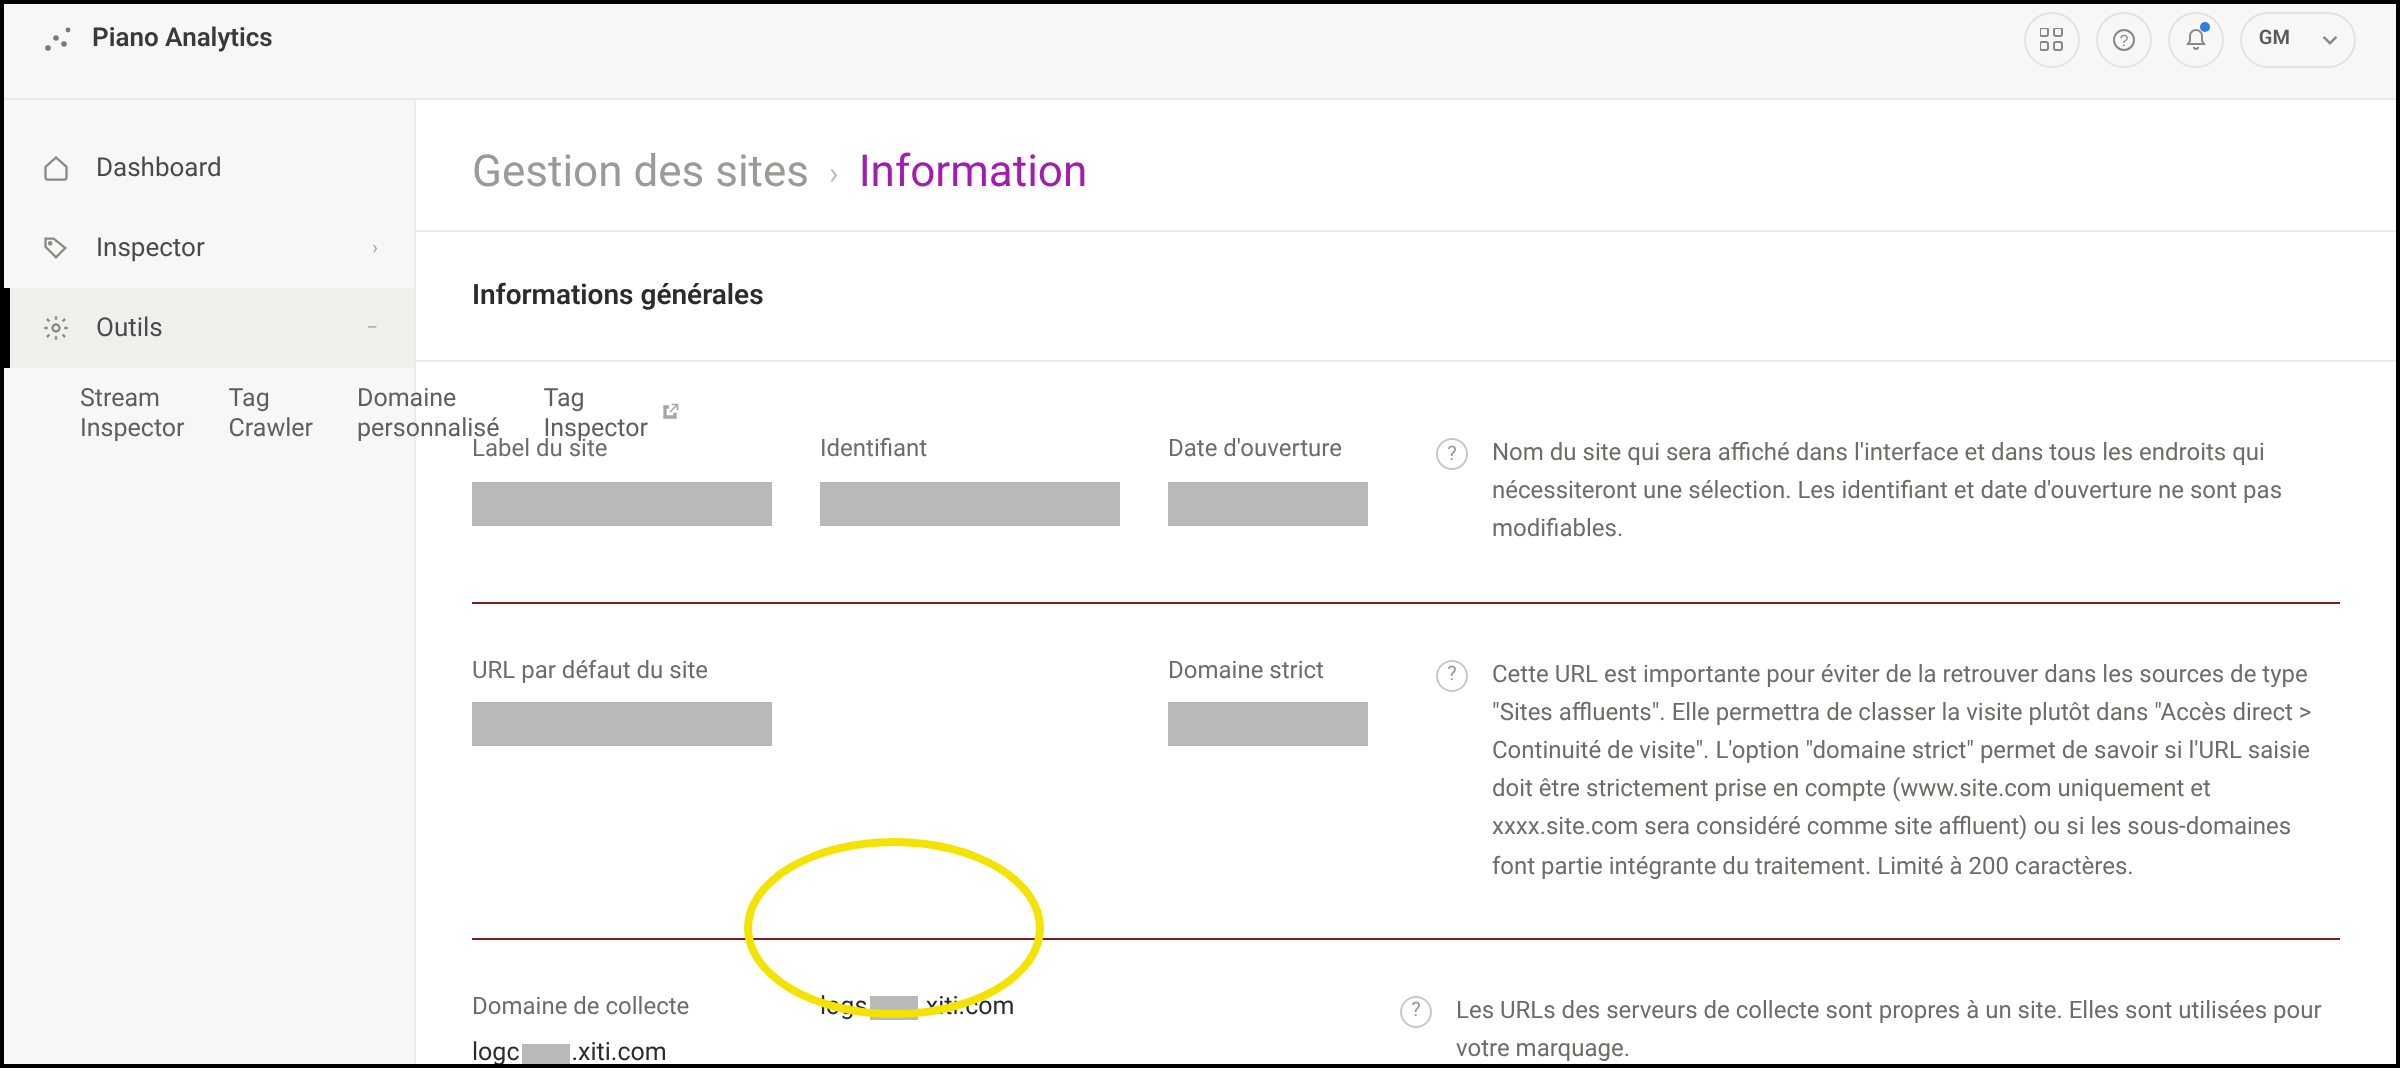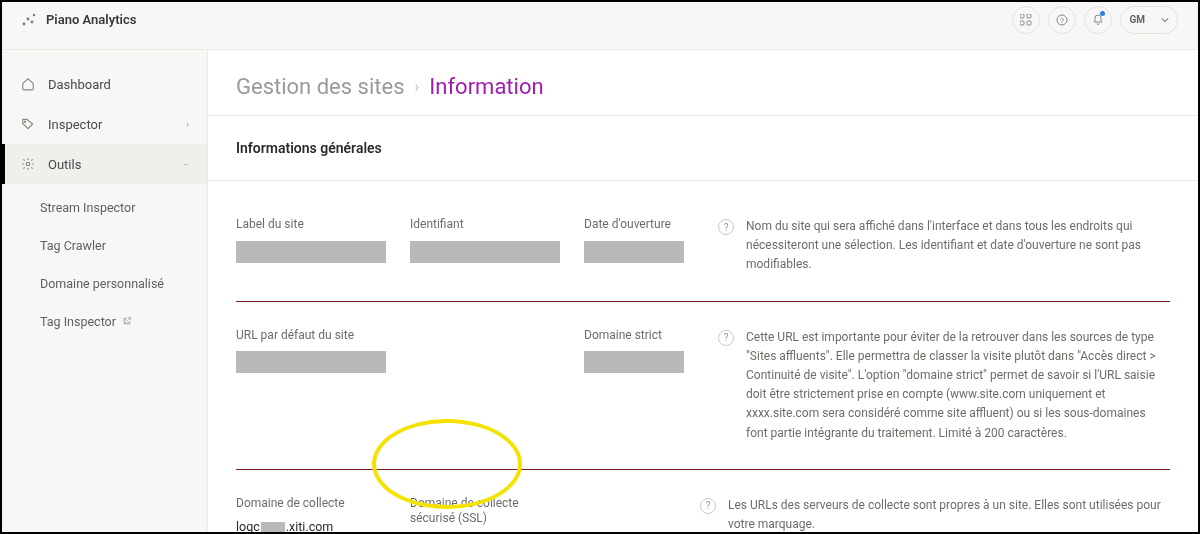--- a/index.html
+++ b/index.html
@@ -22,21 +22,21 @@
   .body { display: flex; height: calc(100% - 48px); }
 
   
   .sidebar { width: 206px; background: #f7f7f6; border-right: 1px solid #eceae7; padding-top: 14px; font-size: 13px; color: #4a4a4a; }
   .side-item { display: flex; align-items: center; gap: 12px; height: 40px; padding: 0 18px; cursor: pointer; position: relative; }
   .side-item .icon-slot { width: 16px; display: flex; justify-content: center; color: #8a8a85; }
   .side-item .label { flex: 1; }
   .side-item .chev { color: #a9a9a4; font-size: 10px; }
   .side-item.active { background: #f0efec; align-items: center; }
   .side-item.active::before { content: ""; position: absolute; left: 0; top: 0; bottom: 0; width: 3px; background: #000; }
-  .sub-items { padding: 6px 0 6px 38px; display: flex; flex-direction: column; gap: 4px; }
+  .sub-items { padding: 6px 0 6px 38px; display: flex; gap: 4px; }
   .sub-item { height: 34px; display: flex; align-items: center; font-size: 12.5px; color: #5f5f5f; cursor: pointer; padding-right: 18px; }
   .sub-item.selected { font-weight: 700; color: #1f1f1f; }
   .sub-item .ext { margin-left: 6px; color: #a7a7a2; }
 
   
   .main { flex: 1; overflow: auto; }
   .crumb { padding: 24px 28px 16px; font-size: 22px; font-weight: 400; color: #9a9a96; display: flex; align-items: center; gap: 10px; }
   .crumb .current { color: #a21caf; }
   .crumb .sep { color: #bdbdb8; font-size: 16px; }
 
@@ -211,21 +211,20 @@
           <div class="fields">
             <div class="field">
               <div class="lbl">Domaine de collecte</div>
               <div class="val">
                 <span>logc</span>
                   <span class="mask"></span>
                   <span>.xiti.com</span>
               </div>
             </div>
             <div class="field">
-              <div class="lbl">Domaine de collecte sécurisé (SSL)</div>
               <div class="val">
                 <span>logs</span>
                   <span class="mask"></span>
                   <span>.xiti.com</span>
               </div>
             </div>
           </div>
           <div class="help-col">
             <div class="help-icon">?</div>
             <div class="help-text">Les URLs des serveurs de collecte sont propres à un site. Elles sont utilisées pour votre marquage.</div>

